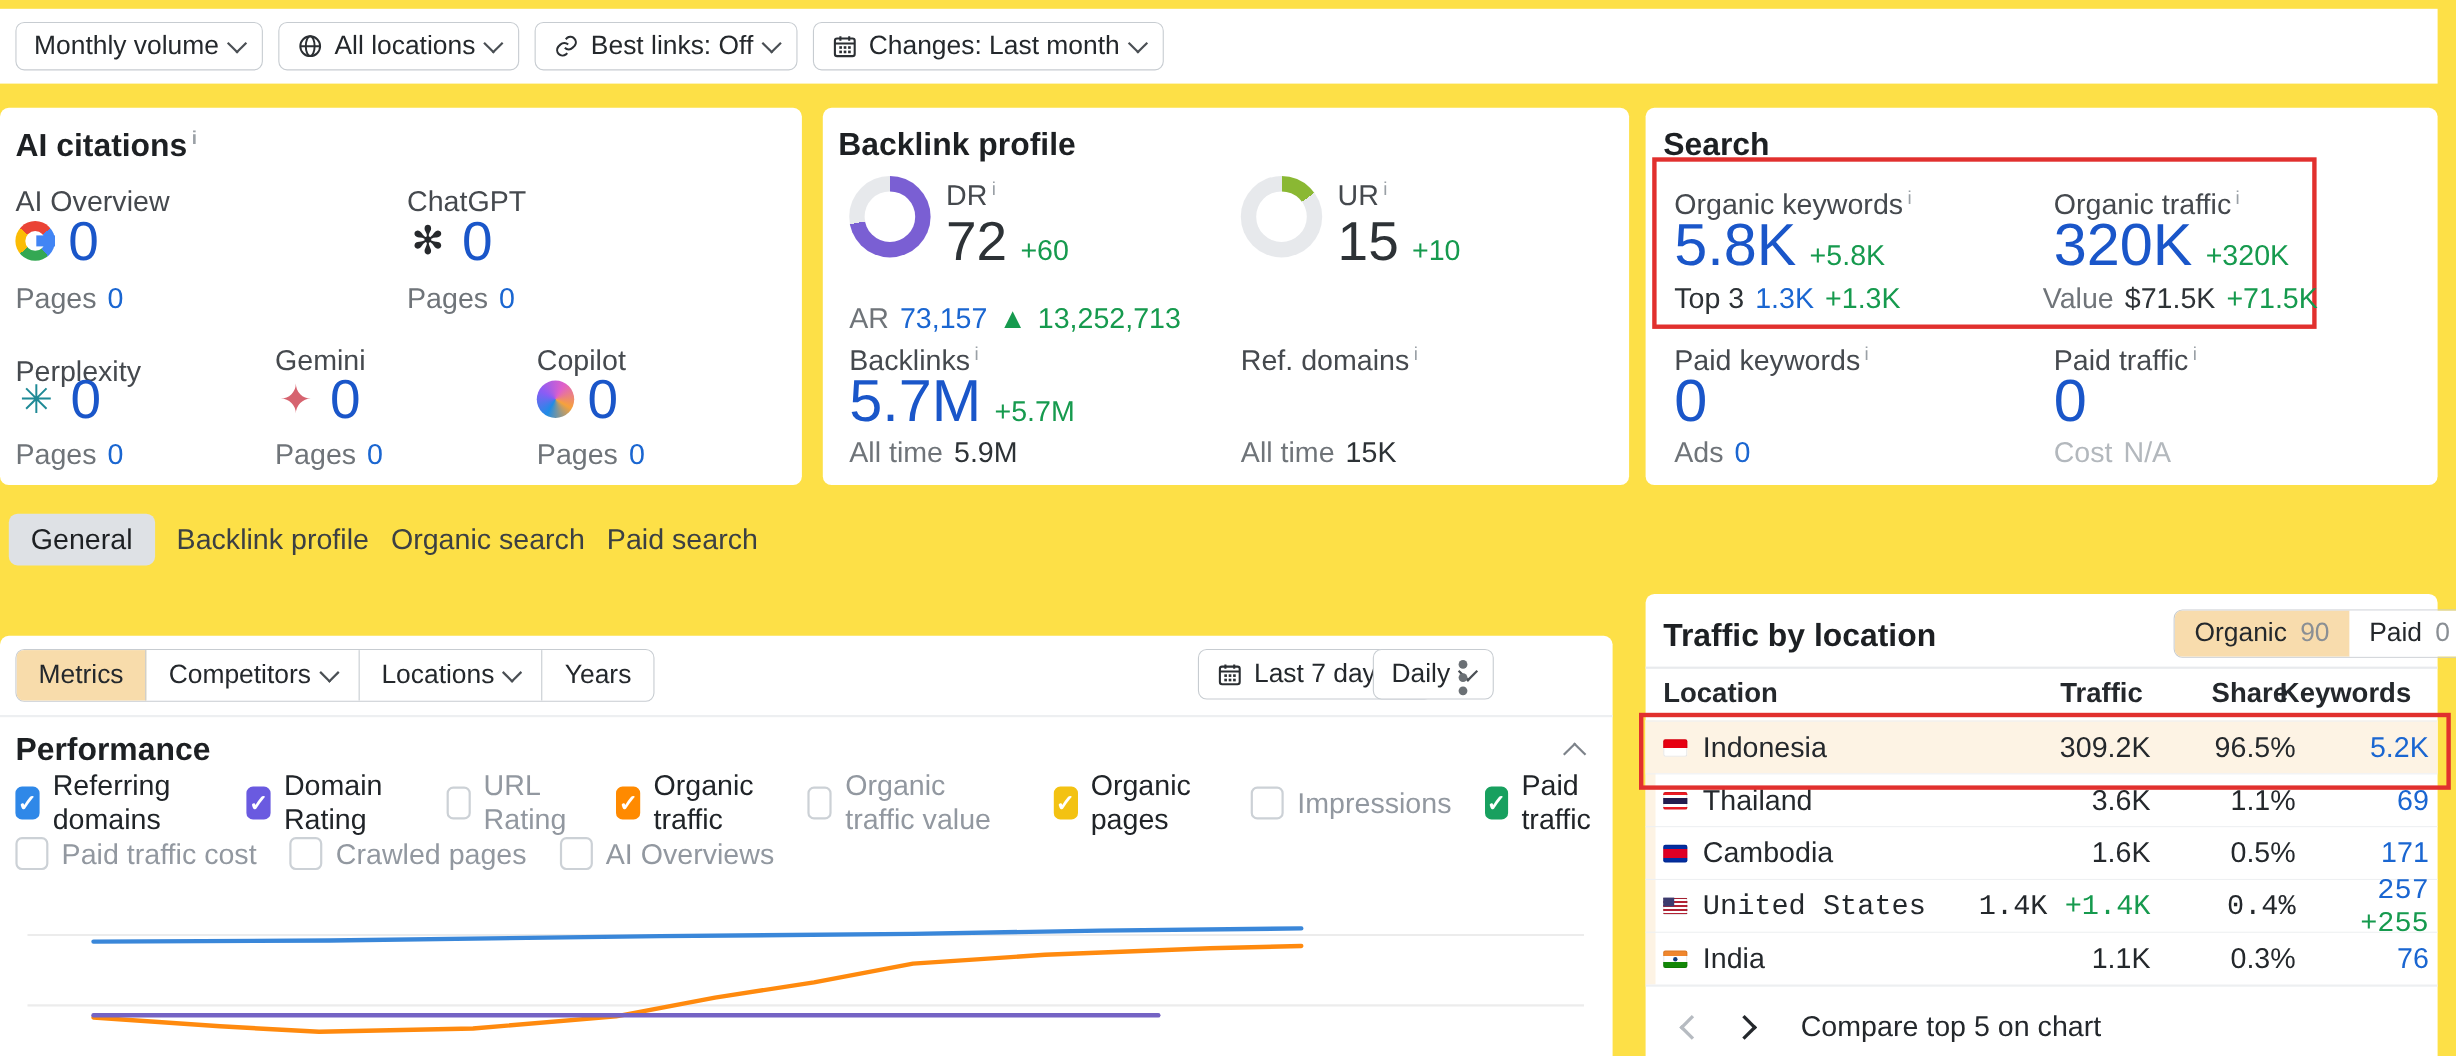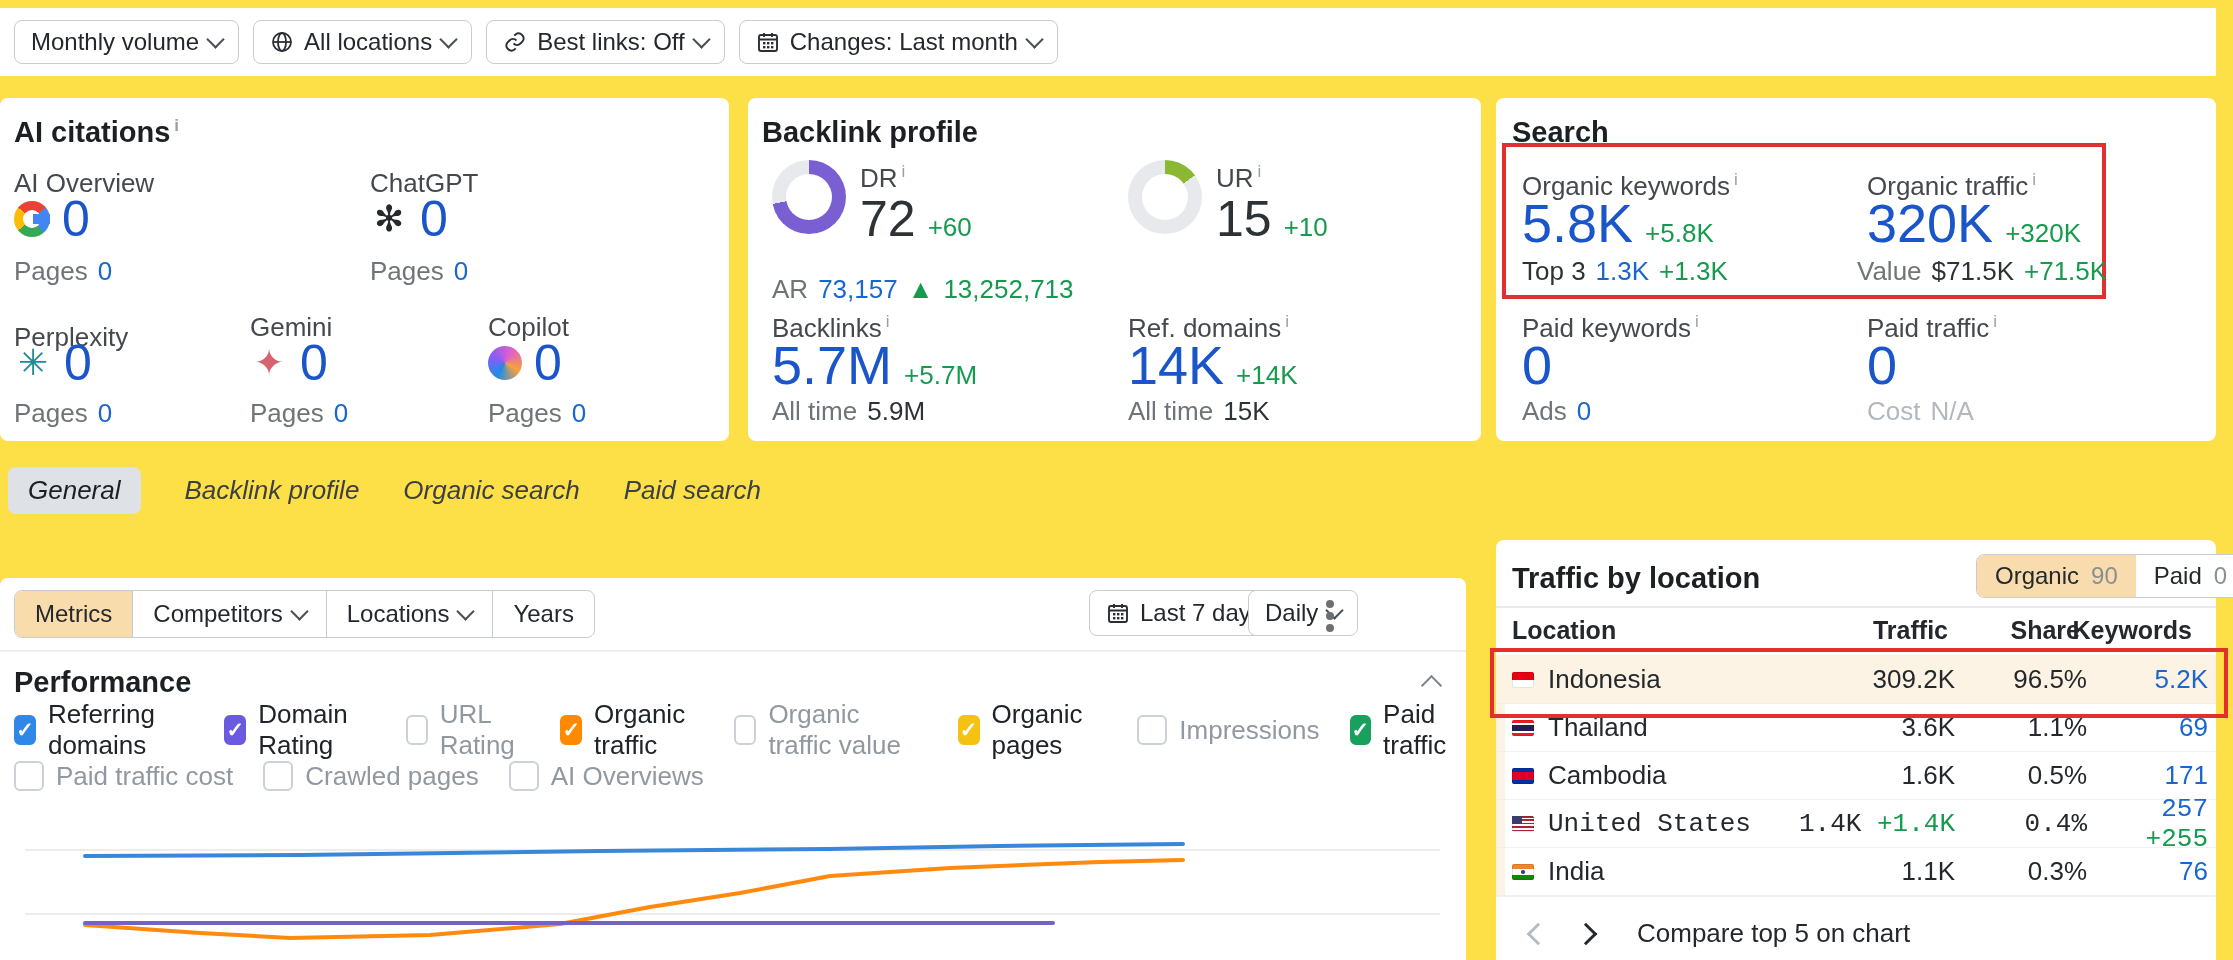--- a/index.html
+++ b/index.html
@@ -33,21 +33,21 @@
   .icon-openai{color:#26292c;}
   .icon-perplexity{color:#1f8a96;}
   .icon-gemini{color:#d6636f;}
   .icon-copilot{width:34px;height:34px;border-radius:50%;background:conic-gradient(from 210deg,#1f8ce6,#8a5cf5,#e060c9,#f6a23b,#1f8ce6);}
   
   .donut{position:absolute;width:74px;height:74px;border-radius:50%;}
   .donut::after{content:"";position:absolute;inset:14px;background:#fff;border-radius:50%;}
   
   .redrect{position:absolute;border:4px solid #e1302e;pointer-events:none;}
   
-  #tabs{position:absolute;left:8px;top:466px;height:48px;display:flex;align-items:center;gap:44px;font-size:26px;color:#3c4043;font-style:italic;}
+  #tabs{position:absolute;left:8px;top:466px;height:48px;display:flex;align-items:center;gap:20px;font-size:26px;color:#3c4043;}
   #tabs .tab{cursor:pointer;}
   #tabs .tab.active{background:#dee1e5;color:#1d2023;border-radius:8px;padding:8px 20px;}
   
   .seg{position:absolute;left:14px;top:12px;display:flex;height:46px;border:1px solid #c7ccd1;border-radius:8px;overflow:hidden;background:#fff;}
   .seg .s{display:flex;align-items:center;gap:10px;padding:0 20px;font-size:24px;color:#24282c;border-right:1px solid #c7ccd1;cursor:pointer;}
   .seg .s:last-child{border-right:none;}
   .seg .s.active{background:#f8dcab;}
   .dbtn{position:absolute;top:12px;display:inline-flex;align-items:center;gap:10px;height:46px;padding:0 16px;border:1px solid #c7ccd1;border-radius:8px;background:#fff;font-size:24px;color:#24282c;box-sizing:border-box;cursor:pointer;}
   .kebab{position:absolute;left:1326px;top:22px;width:8px;height:8px;border-radius:50%;background:#6b7075;box-shadow:0 12px 0 #6b7075,0 24px 0 #6b7075;cursor:pointer;}
   .divider{position:absolute;left:0;width:100%;height:2px;background:#edeff1;}
@@ -196,24 +196,20 @@
     <div class="bigrow" style="left:24px;top:240px;">
         <a class="bignum" style="text-decoration:none;">5.7M</a>
         <span class="delta">+5.7M</span>
       </div>
     <div class="subrow" style="left:24px;top:298px;">
         <span>All time</span>
         <span class="dk">5.9M</span>
       </div>
 
     <div class="mlabel" style="left:380px;top:214px;"><span>Ref. domains</span><sup class="i">i</sup></div>
-    <div class="bigrow" style="left:380px;top:240px;">
-        <a class="bignum" style="text-decoration:none;">14K</a>
-        <span class="delta">+14K</span>
-      </div>
     <div class="subrow" style="left:380px;top:298px;">
         <span>All time</span>
         <span class="dk">15K</span>
       </div>
   </div>
 
   <div class="card" style="left:1496px;top:98px;width:720px;height:343px;">
     <div class="ctitle" style="left:16px;"><span>Search</span></div>
     <div class="redrect" style="left:6px;top:45px;width:596px;height:148px;"></div>
 

